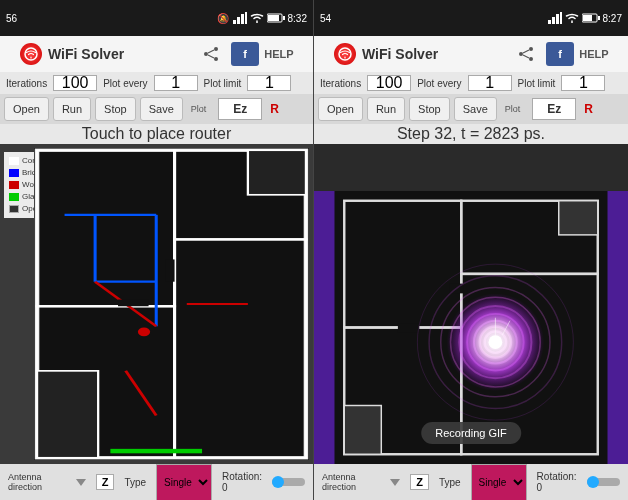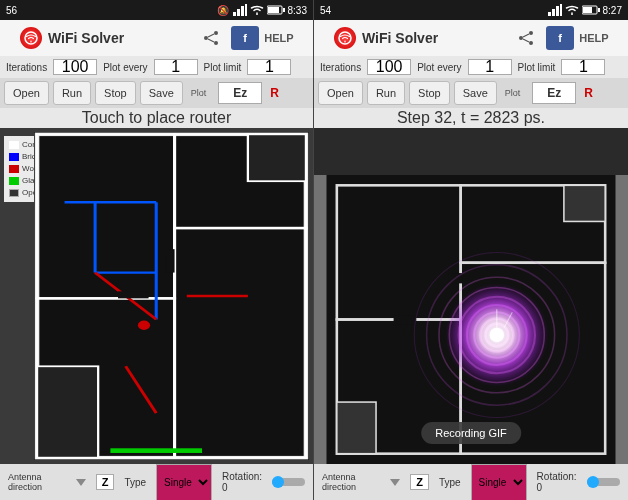--- a/index.html
+++ b/index.html
@@ -19,21 +19,21 @@
     .phone {
       width: 314px;
       height: 500px;
       background: #2a2a2a;
       display: flex;
       flex-direction: column;
       border-right: 1px solid #444;
     }
     .phone:last-child { border-right: none; }
     .status-bar {
-      height: 20px;
+      height: 36px;
       background: #1a1a1a;
       display: flex;
       align-items: center;
       justify-content: space-between;
       padding: 0 6px;
       font-size: 10px;
       color: white;
     }
     .status-left { display: flex; align-items: center; gap: 3px; }
     .status-right { display: flex; align-items: center; gap: 3px; }
@@ -253,21 +253,21 @@
           <rect x="12" y="0" width="2" height="12" fill="white"></rect>
         </svg>
         <svg width="14" height="10" viewBox="0 0 14 10">
           <path d="M7 8 L7 10 M4 5.5 Q7 3 10 5.5 M1.5 3 Q7 0 12.5 3" stroke="white" stroke-width="1.5" fill="none" stroke-linecap="round"></path>
         </svg>
         <svg width="18" height="10" viewBox="0 0 18 10">
           <rect x="0" y="1" width="15" height="8" rx="1" stroke="white" stroke-width="1" fill="none"></rect>
           <rect x="1" y="2" width="11" height="6" fill="white"></rect>
           <rect x="16" y="3" width="2" height="4" fill="white"></rect>
         </svg>
-        <span>8:33</span>
+        <span>8:32</span>
       </div>
     </div>
 
     <div class="app-header">
       <div class="wifi-icon-circle">
         <svg width="14" height="14" viewBox="0 0 14 14">
           <circle cx="7" cy="7" r="6" fill="none" stroke="white" stroke-width="1.5"></circle>
           <path d="M7 10 L7 11 M4.5 7.5 Q7 5.5 9.5 7.5 M2.5 5.5 Q7 2.5 11.5 5.5" stroke="white" stroke-width="1.2" fill="none" stroke-linecap="round"></path>
         </svg>
       </div>
@@ -445,21 +445,21 @@
         <span class="plot-label">Plot</span>
         <div class="plot-dropdown">Ez</div>
       </div>
       <span class="r-btn">R</span>
     </div>
 
     <div class="status-text">
       <span>Step 32, t = 2823 ps.</span>
     </div>
 
-    <div class="canvas-area" style="position:relative;background:#737373;margin-top:47px;">
+    <div class="canvas-area" style="position:relative;background:#4c1d95;margin-top:47px;">
       <svg style="position:absolute;top:0;left:0;width:100%;height:100%;" viewBox="0 0 280 280" preserveAspectRatio="xMidYMid meet">
         <rect width="280" height="280" fill="#111"></rect>
 
         <rect x="10" y="10" width="120" height="130" fill="none" stroke="#ddd" stroke-width="2.5"></rect>
         <rect x="130" y="10" width="140" height="75" fill="none" stroke="#ddd" stroke-width="2.5"></rect>
         <rect x="10" y="140" width="120" height="130" fill="none" stroke="#ddd" stroke-width="2.5"></rect>
         <rect x="130" y="85" width="140" height="185" fill="none" stroke="#ddd" stroke-width="2.5"></rect>
 
         <rect x="230" y="10" width="40" height="35" fill="#333" stroke="#ddd" stroke-width="1.5"></rect>
 

